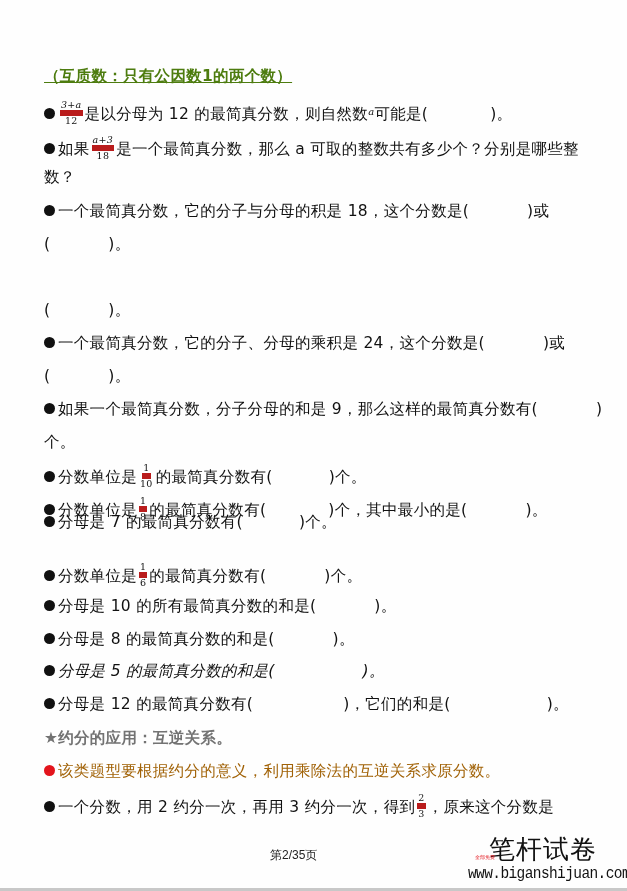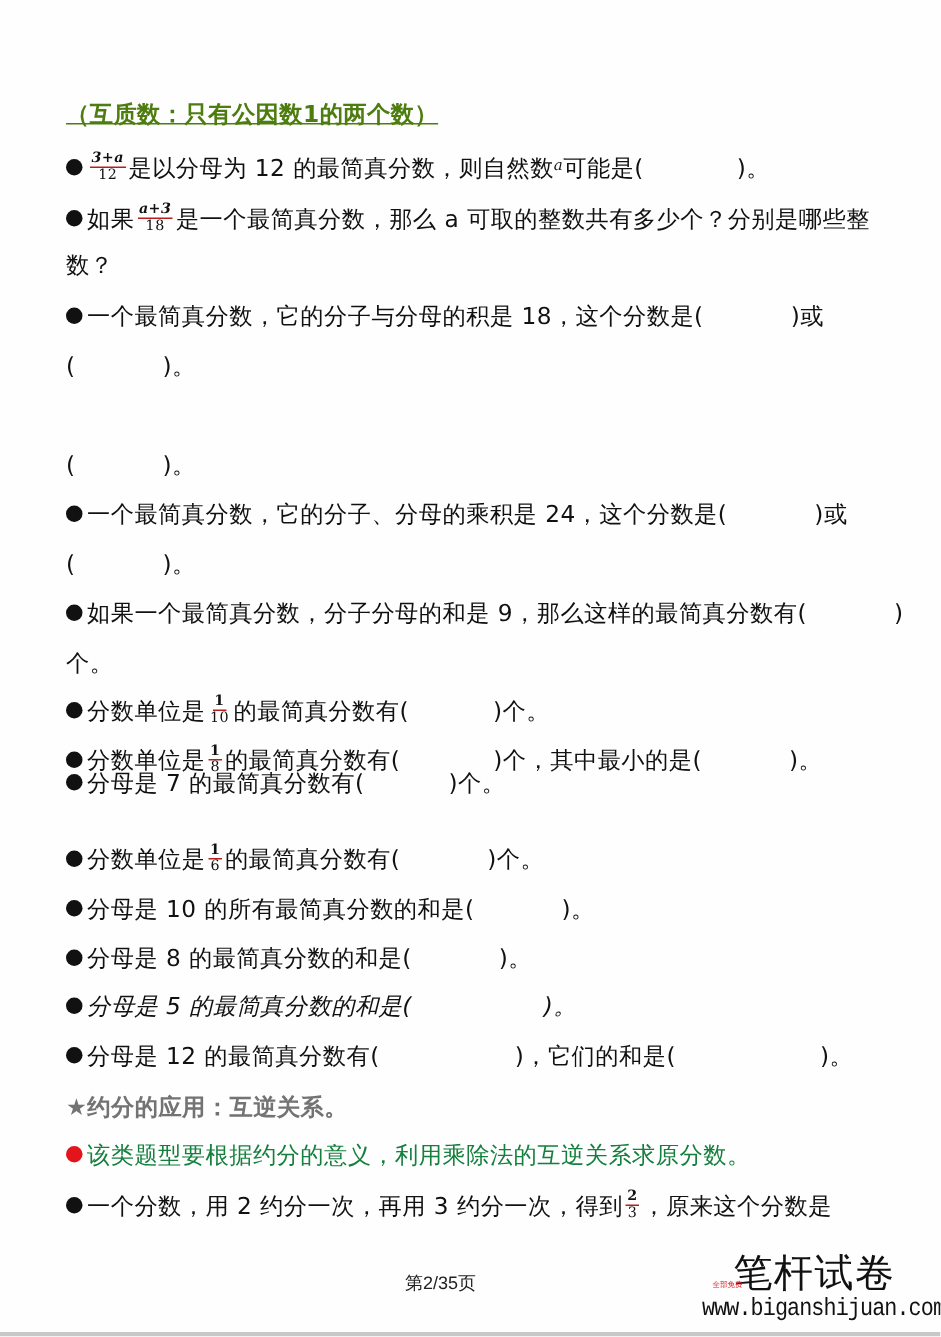--- a/index.html
+++ b/index.html
@@ -31,40 +31,39 @@
     }
     .bullet {
       display: inline-block;
       width: 11px; height: 11px;
       border-radius: 50%;
       background: #111;
       margin-right: 3px;
       vertical-align: 0px;
     }
     .bullet.red { background: #e3141c; }
-    .red-text { color: #15803d; font-family: Liberation Serif, serif; }
+    .red-text { color: #a16207; }
     .blue-text { color: #737373; font-weight: bold; }
     .heading-red { color: #4d7c0f; font-weight: bold; font-size: 15.5px; text-decoration: underline; }
     .frac {
       display: inline-flex;
       flex-direction: column;
       align-items: center;
       vertical-align: middle;
       font-family: "DejaVu Serif", serif;
       font-size: 9.5px;
       line-height: 10px;
       margin: 0 2px;
       position: relative;
       top: -1px;
     }
     .frac .num {
-      border-bottom: 1px solid #b91c1c;
+      border-bottom: 6px solid #b91c1c;
       padding: 0 1px;
       font-style: italic;
-      font-weight: bold;
     }
     .frac .num.plain { font-style: normal; }
     .frac .den { padding: 0 1px; }
     .italic-var {
       font-family: "DejaVu Serif", serif;
       font-style: italic;
       font-size: 10px;
       vertical-align: 4px;
     }
     .blank {

